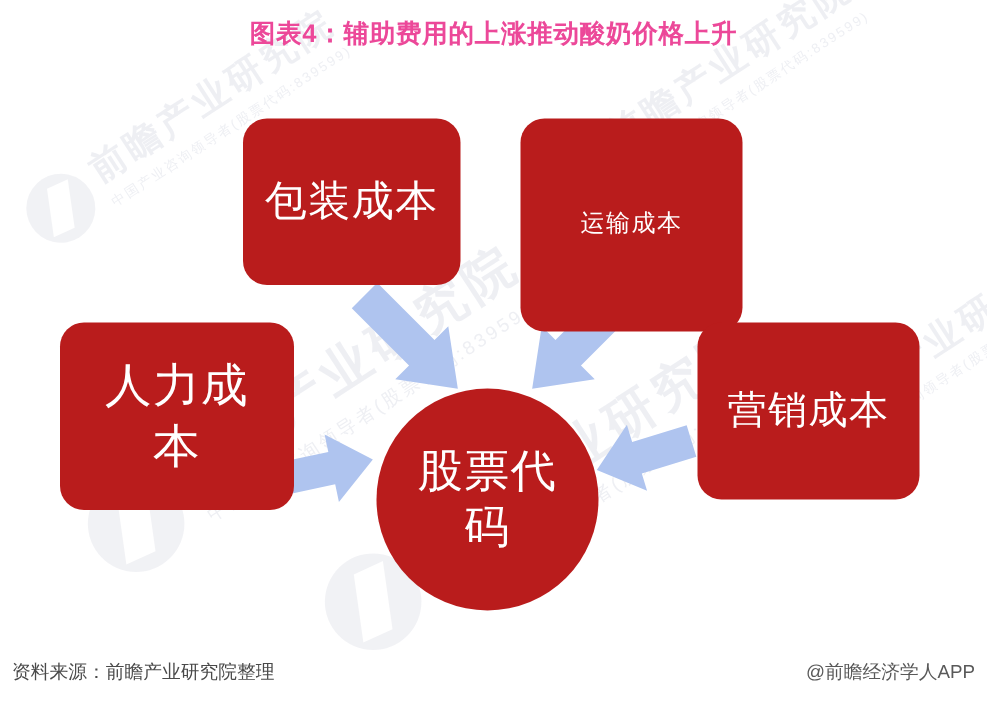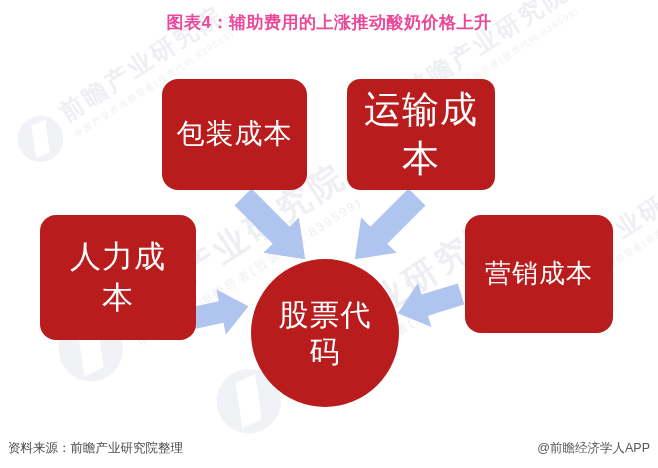--- a/index.html
+++ b/index.html
@@ -31,21 +31,21 @@
   .src{position:absolute;left:8px;top:440px;font-size:12.5px;color:#4a4a4a;z-index:3;}
   .credit{position:absolute;right:8px;top:440px;font-size:12.5px;color:#595959;z-index:3;}
   
   .node{
     position:absolute;background:#b91c1c;color:#ffffff;z-index:2;
     display:flex;align-items:center;justify-content:center;text-align:center;
     line-height:1.3;letter-spacing:1px;
   }
   .rect{border-radius:16px;}
   .box-packaging{left:162px;top:79px;width:145px;height:111px;font-size:28px;}
-  .box-transport{left:347px;top:79px;width:148px;height:111px;font-size:37px;border-radius:13px;}
+  .box-transport{left:347px;top:79px;width:148px;height:142px;font-size:16px;}
   .box-labor{left:40px;top:215px;width:156px;height:125px;font-size:31px;padding:0 18px;box-sizing:border-box;}
   .box-marketing{left:465px;top:215px;width:148px;height:118px;font-size:26px;text-align:center;}
   .circle-center{
     left:251px;top:259px;width:148px;height:148px;border-radius:50%;
     font-size:30px;line-height:1.25;padding:0 22px;box-sizing:border-box;
   }
   .arrows{position:absolute;left:0;top:0;z-index:1;}
 </style>
 </head>
 <body>

